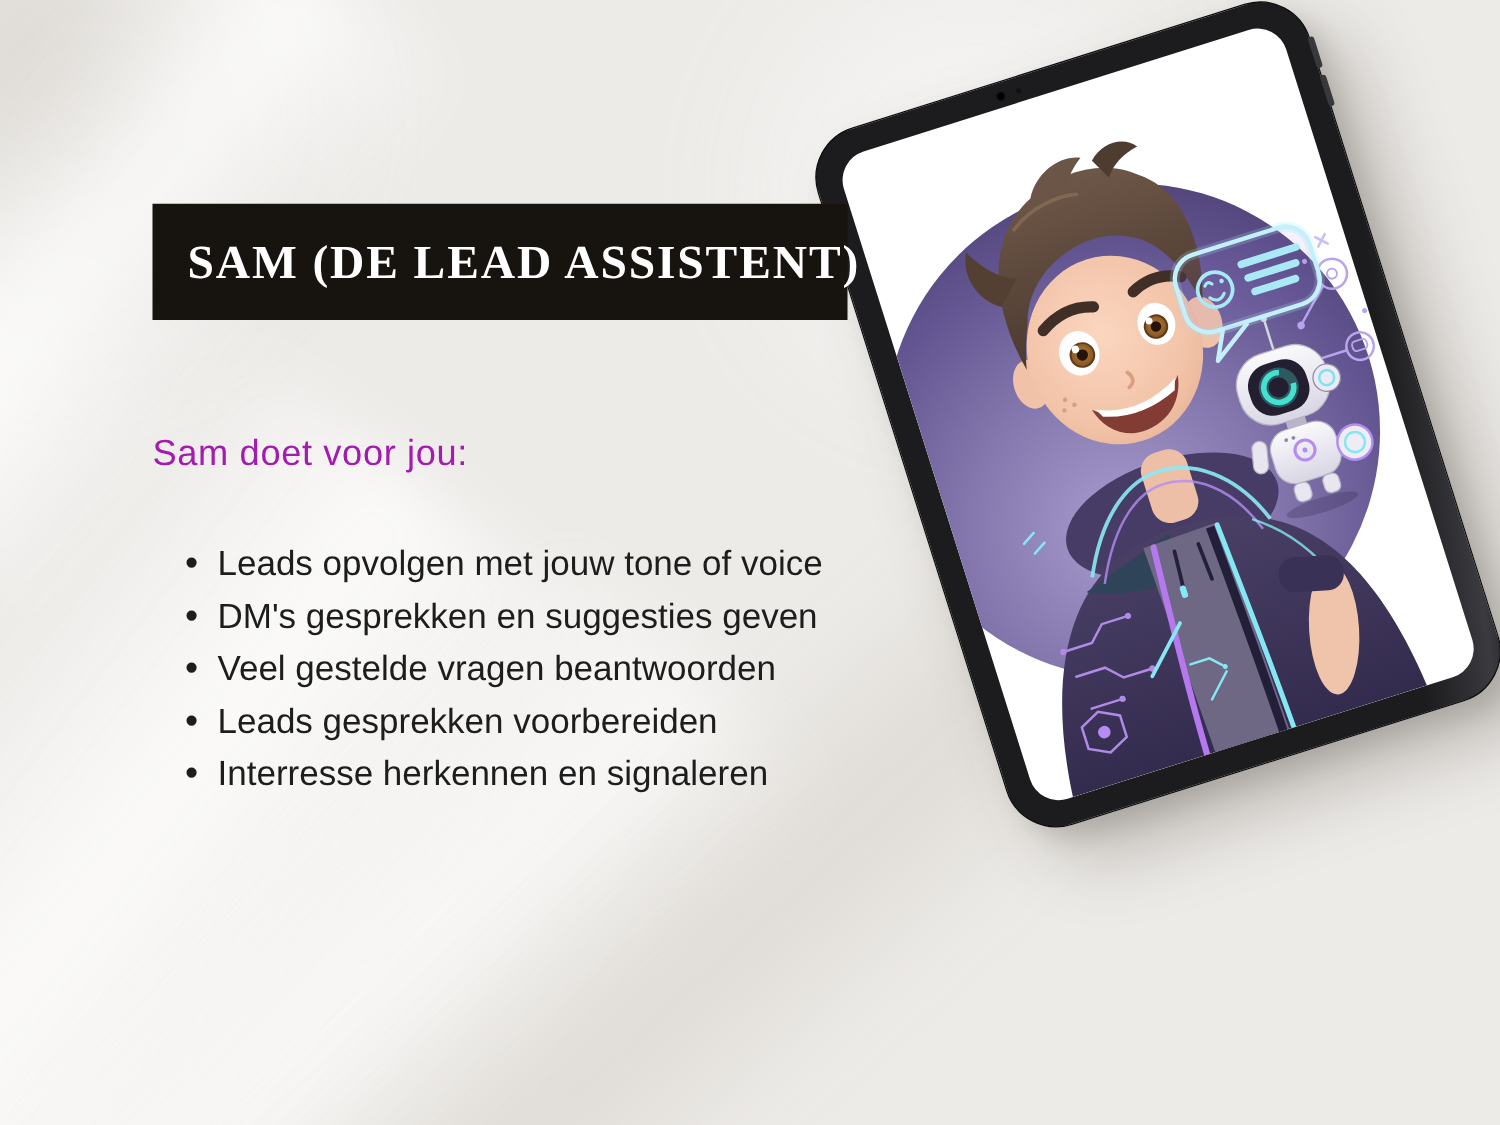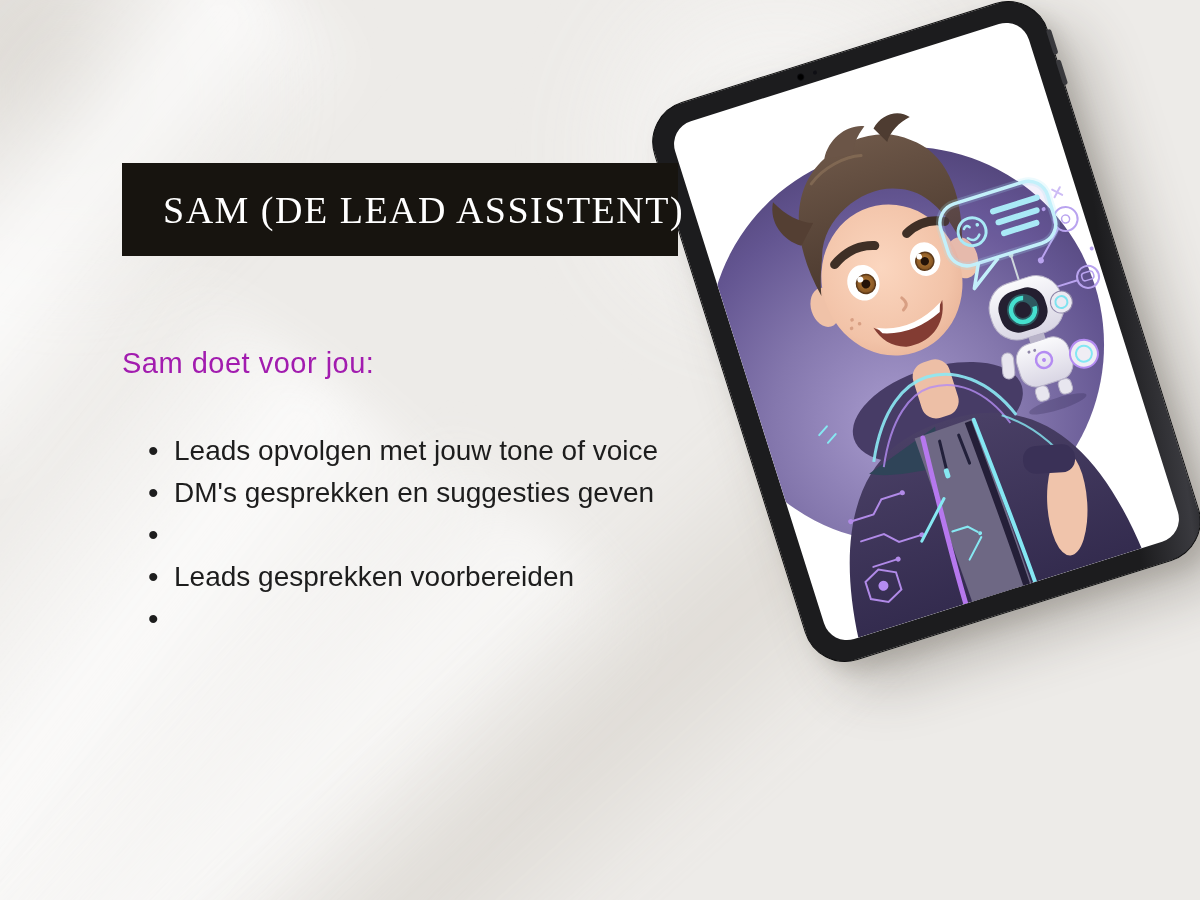--- a/index.html
+++ b/index.html
@@ -38,21 +38,21 @@
   .cam{position:absolute;border-radius:50%;}
   .cam1{left:158px;top:7px;width:8px;height:8px;background:radial-gradient(circle,#000 40%,#2e2e36 100%);}
   .cam2{left:175px;top:9px;width:4px;height:4px;background:#0f0f14;}
   .screen{position:absolute;left:20px;top:20px;right:20px;bottom:20px;border-radius:24px;
       background:#fff;overflow:hidden;}
   .screen svg{display:block;width:100%;height:100%;}
 
   
   .banner{position:absolute;left:122px;top:163px;width:556px;height:93px;background:#17140f;
       z-index:5;display:flex;align-items:center;padding-left:28px;box-sizing:border-box;}
-  .banner h1{margin:13px;font-family:"Liberation Serif","DejaVu Serif",serif;font-weight:400;
+  .banner h1{margin:0;font-family:"Liberation Serif","DejaVu Serif",serif;font-weight:700;
       font-size:38px;letter-spacing:1.5px;color:#ffffff;white-space:nowrap;}
 
   
   .intro{position:absolute;left:122px;top:347px;margin:0;font-size:29px;letter-spacing:.5px;
       color:#a21caf;z-index:3;}
   .bullets{position:absolute;left:148px;top:430px;margin:0;padding:0;list-style:none;z-index:3;}
   .bullets li{position:relative;height:42px;line-height:42px;font-size:28px;color:#1d1d1d;
       white-space:nowrap;display:flex;align-items:center;}
   .bullets .marker{width:26px;font-size:30px;color:#1d1d1d;flex:0 0 26px;}
 </style>
@@ -237,23 +237,25 @@
     <li>
       <span class="marker">•</span>
       <span>Leads opvolgen met jouw tone of voice</span>
     </li>
     <li>
       <span class="marker">•</span>
       <span>DM's gesprekken en suggesties geven</span>
     </li>
     <li>
       <span class="marker">•</span>
+      <span>Veel gestelde vragen beantwoorden</span>
     </li>
     <li>
       <span class="marker">•</span>
       <span>Leads gesprekken voorbereiden</span>
     </li>
     <li>
       <span class="marker">•</span>
+      <span>Interresse herkennen en signaleren</span>
     </li>
   </ul>
 
 </div>
 
 </body></html>

